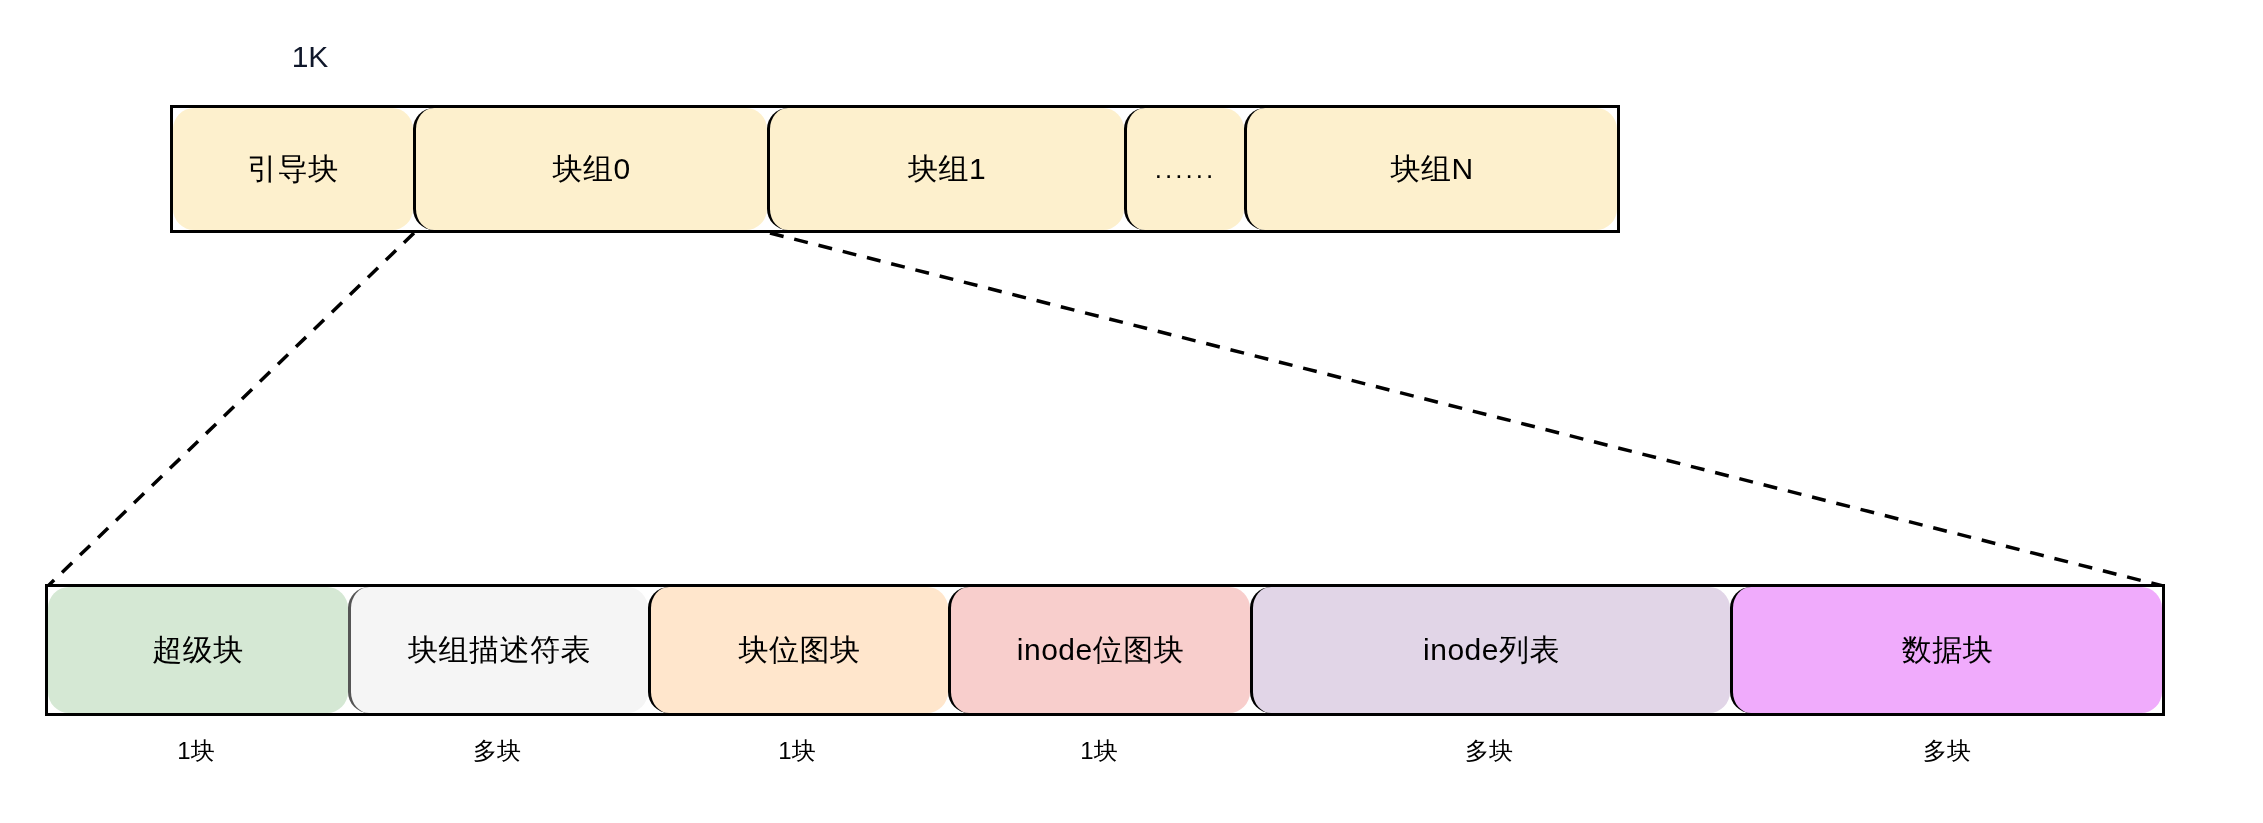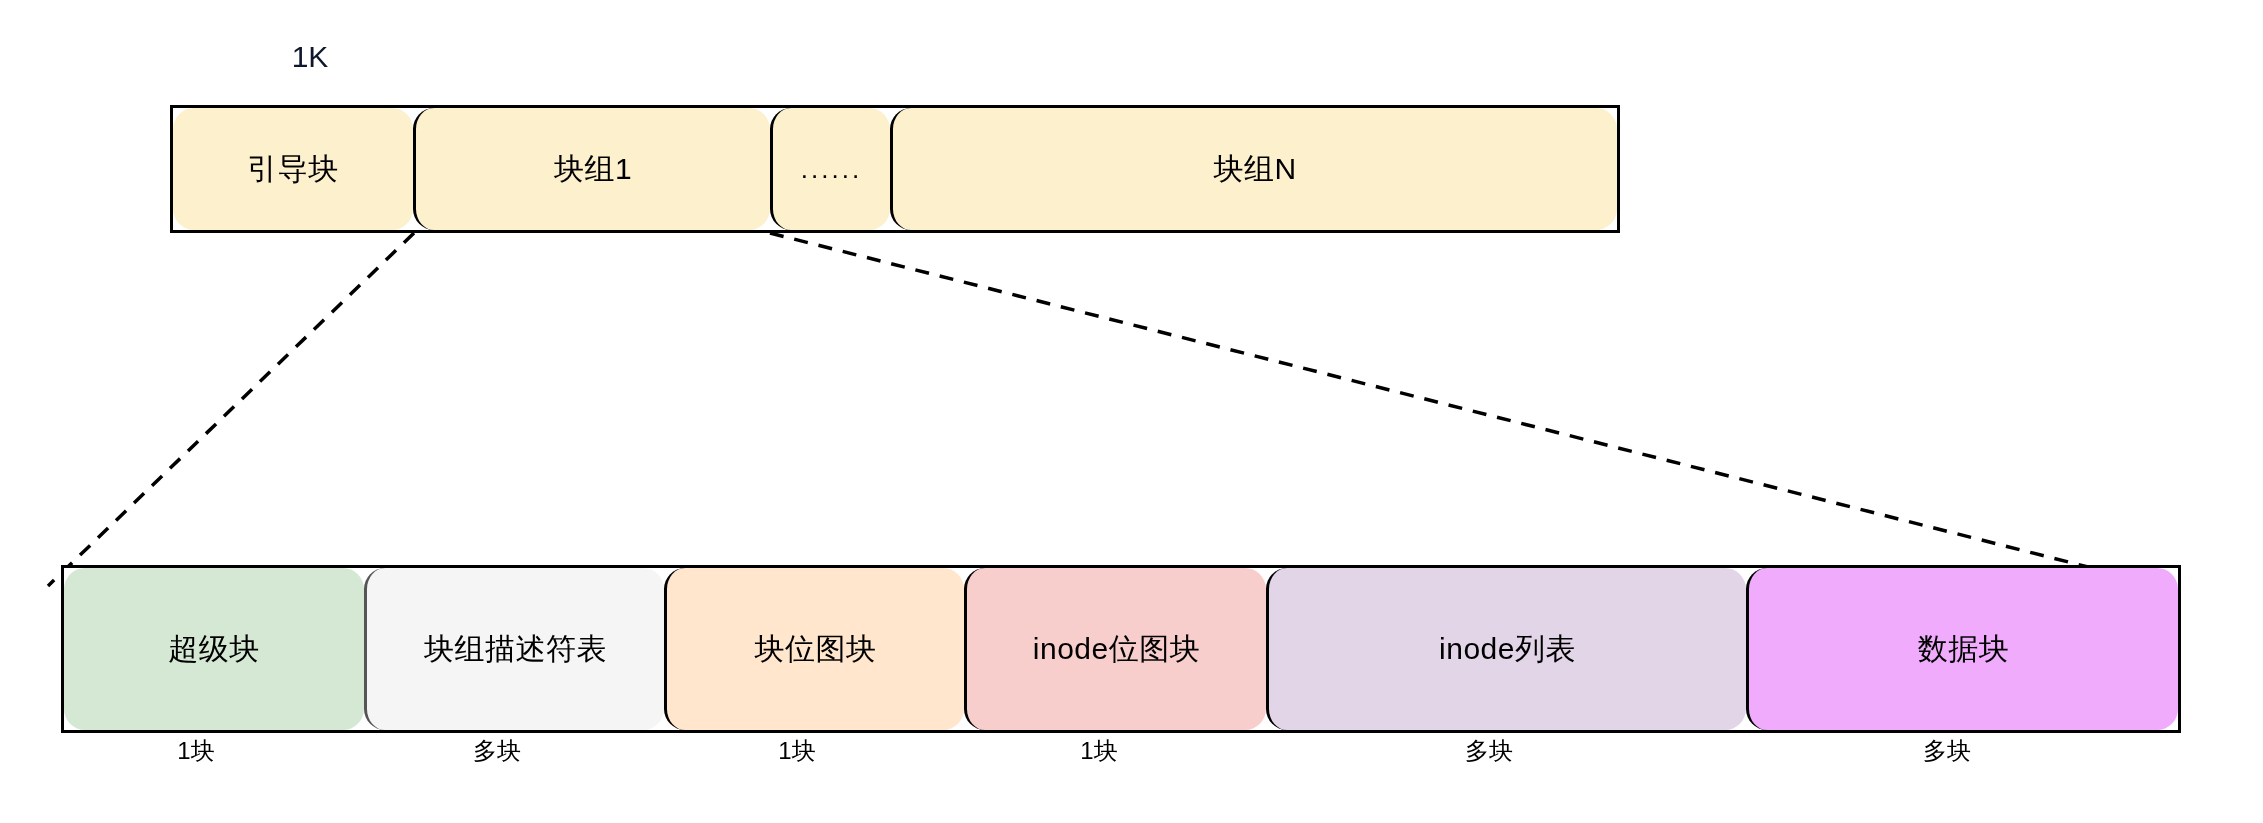--- a/index.html
+++ b/index.html
@@ -64,24 +64,23 @@
     letter-spacing: 0.5px;
   }
   #top-bar .cell.ellipsis {
     font-size: 26px;
     letter-spacing: 3px;
   }
 
   
   #bottom-bar {
     left: 45px;
-    top: 565px;
+    top: 584px;
     width: 2120px;
-    height: 168px;
-    margin-left: 16px;
+    height: 132px;
   }
   #bottom-bar .cell {
     font-size: 30px;
     letter-spacing: 0.5px;
   }
   
   #bottom-bar .cell.soft-divider {
     border-left-color: #555555;
   }
 
@@ -115,20 +114,23 @@
     <line x1="414" y1="233" x2="48" y2="586" stroke="#000000" stroke-width="3.5" stroke-dasharray="14 11"></line>
     <line x1="770" y1="233" x2="2163" y2="586" stroke="#000000" stroke-width="3.5" stroke-dasharray="14 11"></line>
   </svg>
 
   <div class="caption size-note" style="left:250px; top:40px; width:120px;">1K</div>
 
   <div class="bar" id="top-bar">
     <div class="cell" style="flex:0 0 240px; background:#fdf0cd;">
       <span>引导块</span>
     </div>
+    <div class="cell" style="flex:0 0 354px; background:#fdf0cd;">
+      <span>块组0</span>
+    </div>
     <div class="cell" style="flex:0 0 357px; background:#fdf0cd;">
       <span>块组1</span>
     </div>
     <div class="cell ellipsis" style="flex:0 0 120px; background:#fdf0cd;">
       <span>......</span>
     </div>
     <div class="cell" style="flex:1 1 auto; background:#fdf0cd;">
       <span>块组N</span>
     </div>
   </div>

